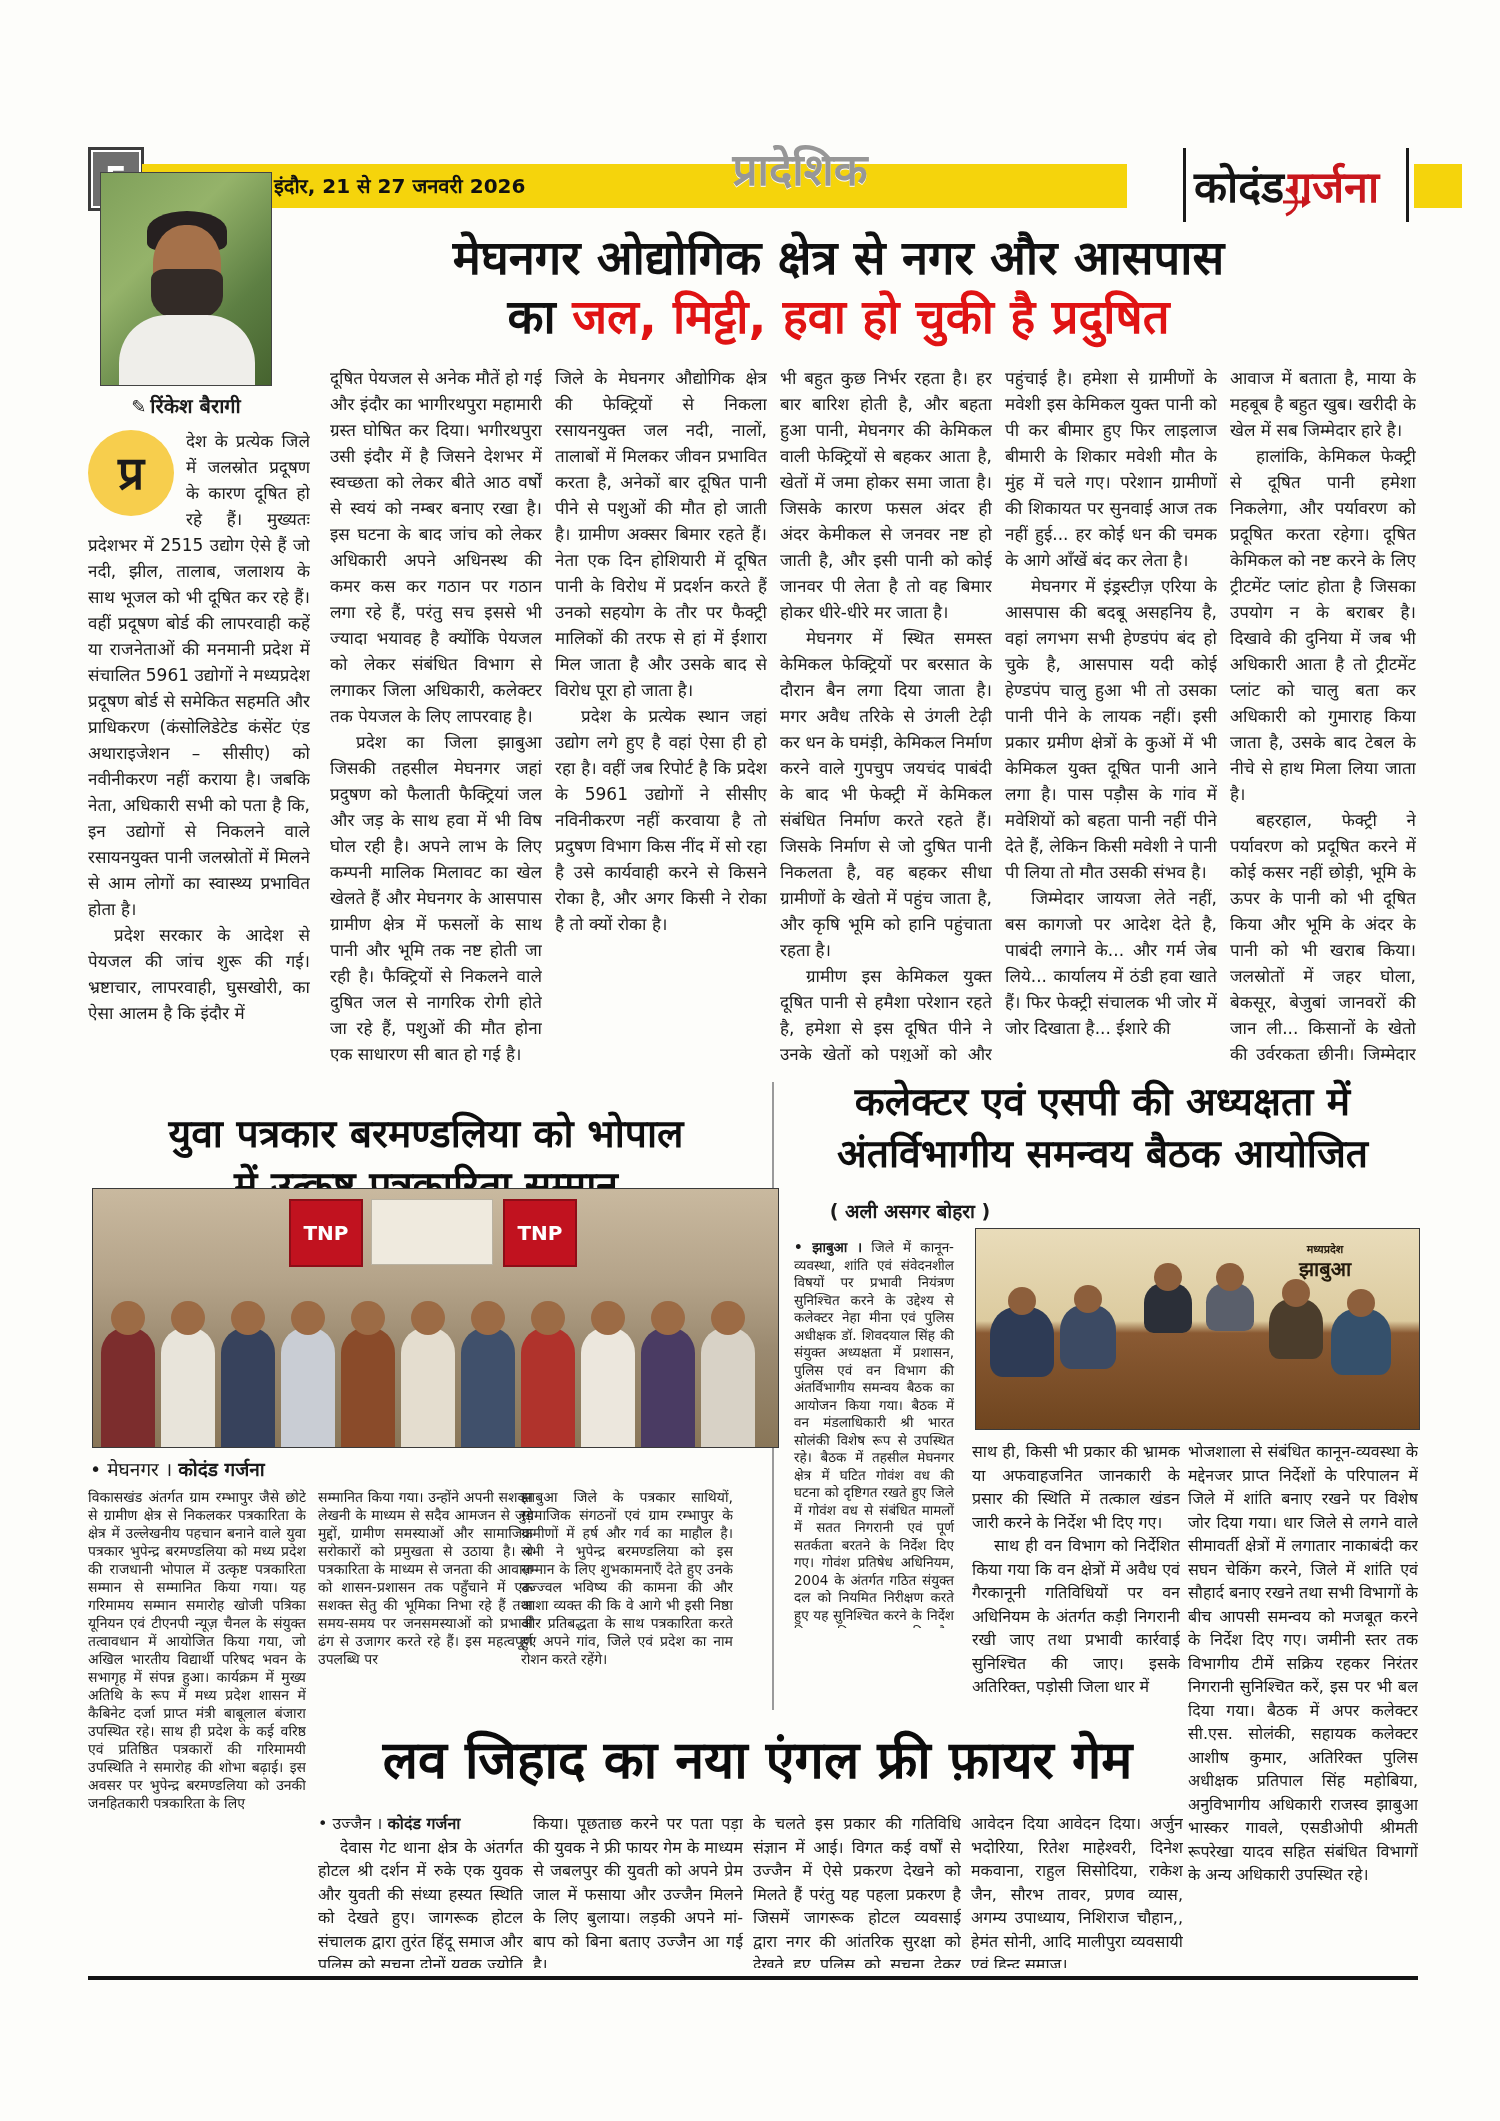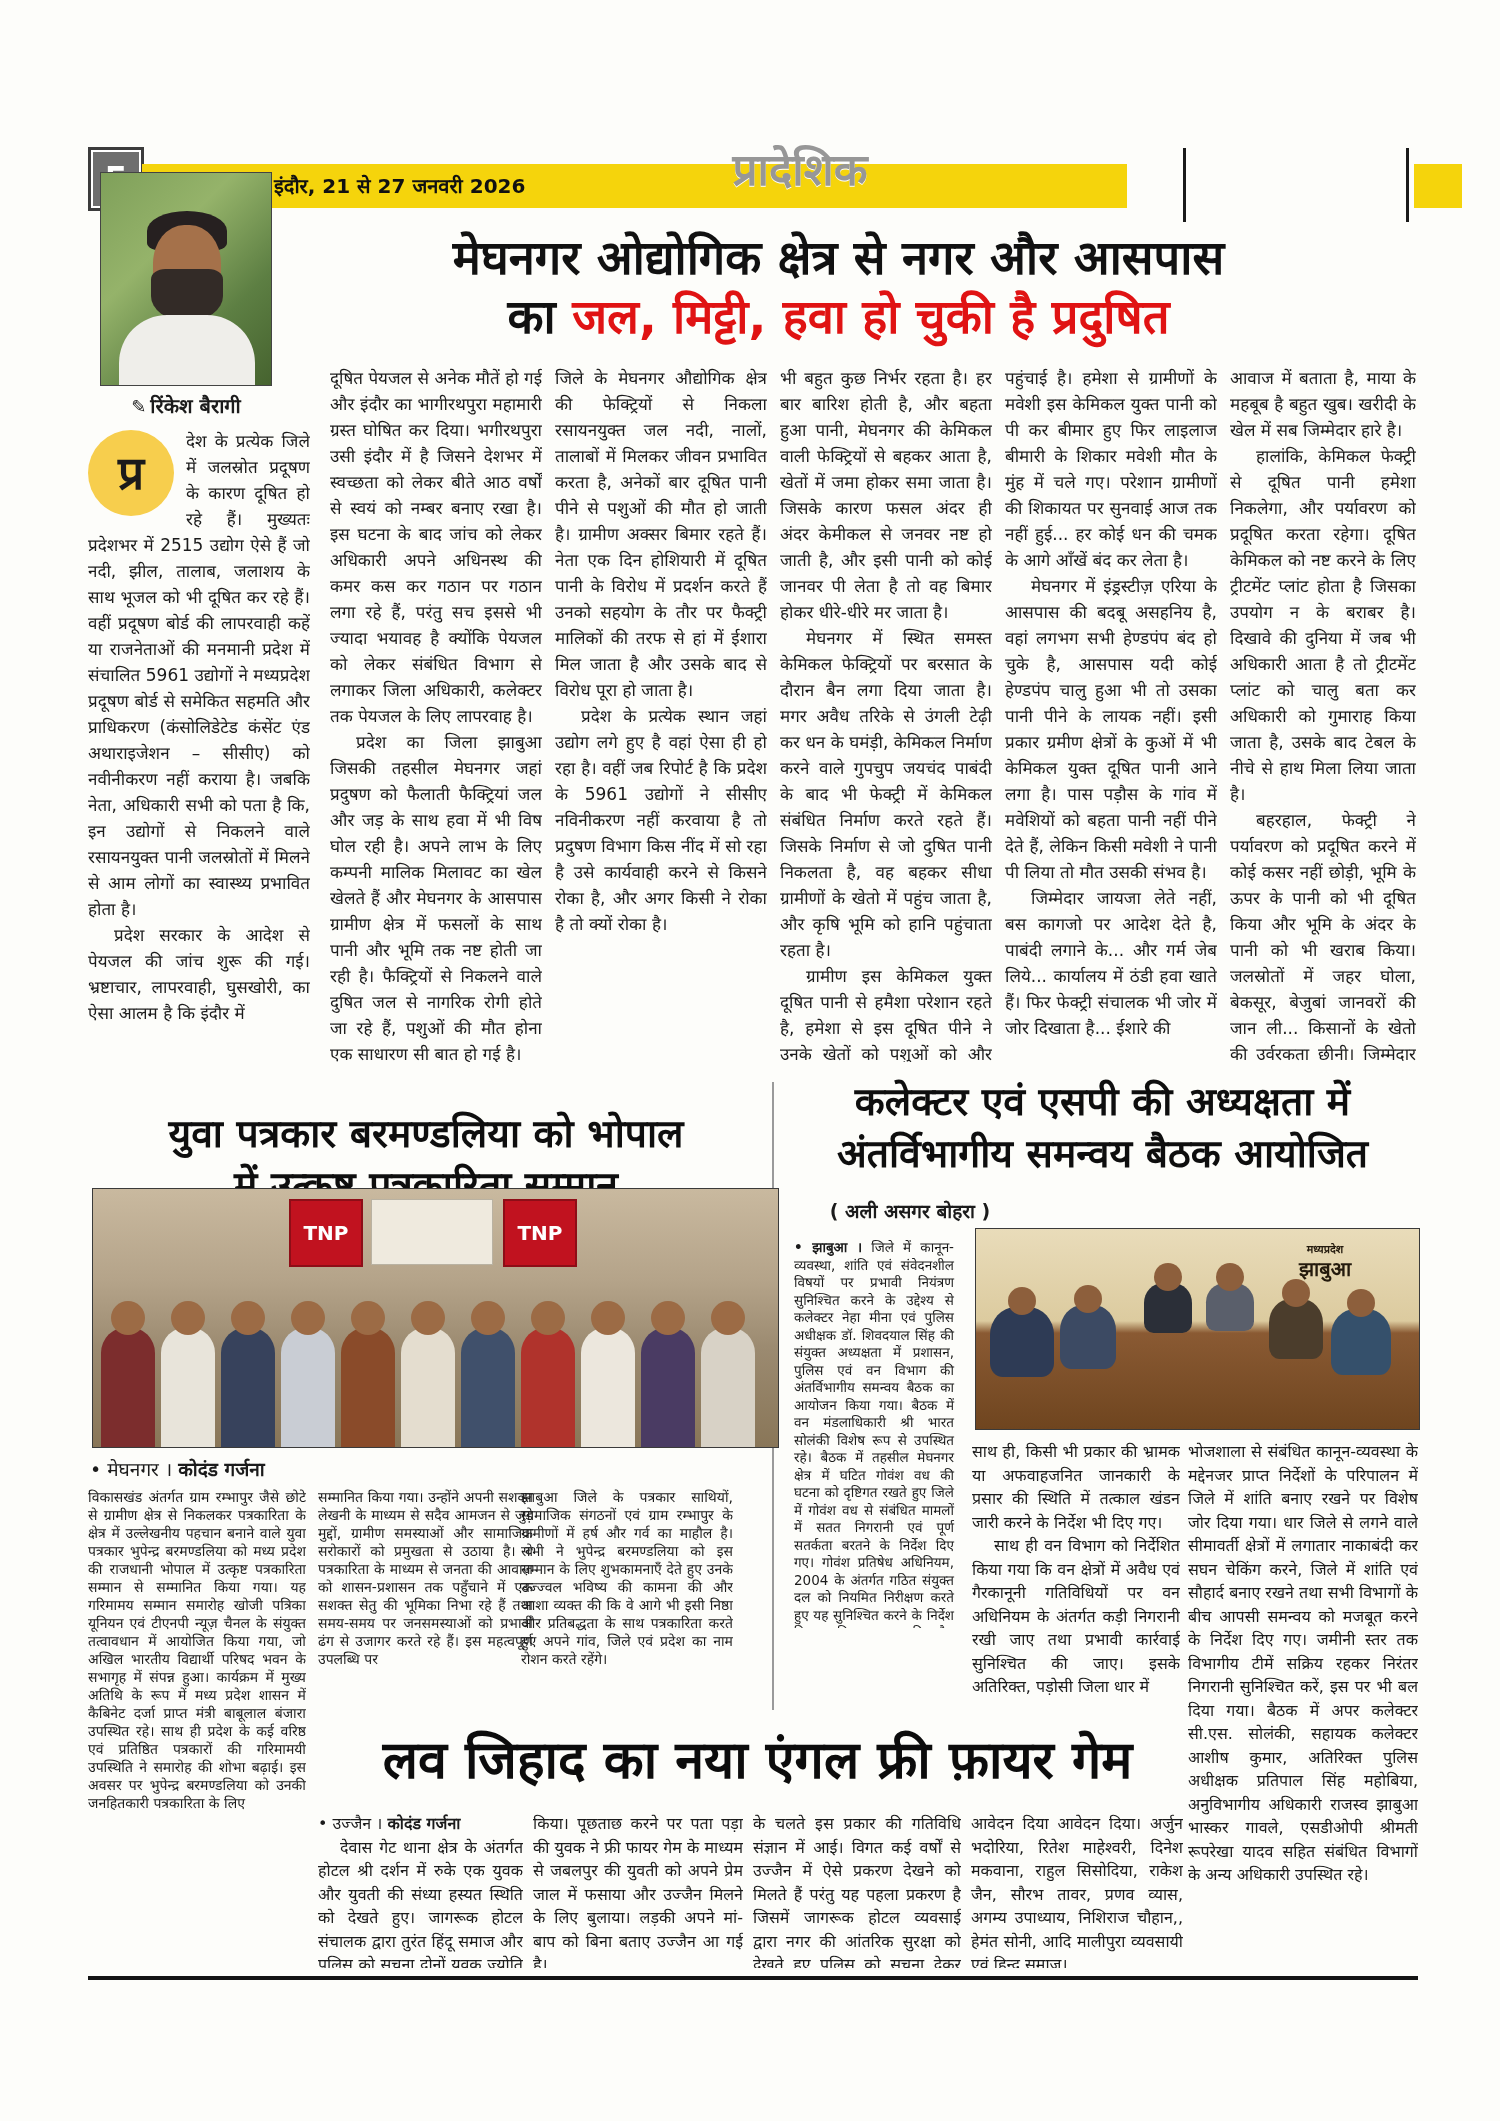--- a/index.html
+++ b/index.html
@@ -77,20 +77,31 @@
 </head>
 <body>
 
 <div class="page">
 
   <div class="abs pagenum">5</div>
   <div class="abs yellowband" style="left:142px;top:164px;width:985px;height:44px;"></div>
   <div class="abs dateline">प्रति बुधवार ■ इंदौर, 21 से 27 जनवरी 2026</div>
   <div class="abs section-label">प्रादेशिक</div>
   <div class="abs mastbar" style="left:1183px;top:148px;height:74px;"></div>
+  <div class="abs masthead">
+    <span class="mast-black">कोदंड</span>
+    <span class="mast-red">
+      <svg class="mast-arrow" width="30" height="30" viewBox="0 0 30 30">
+        <path d="M4 2 C 18 8, 18 22, 4 28" stroke="#c8171d" stroke-width="3" fill="none"></path>
+        <line x1="1" y1="15" x2="24" y2="15" stroke="#c8171d" stroke-width="3"></line>
+        <path d="M29 15 l-9 -6 v12 z" fill="#c8171d"></path>
+      </svg>
+      <span>गर्जना</span>
+    </span>
+  </div>
   <div class="abs mastbar" style="left:1406px;top:148px;height:74px;"></div>
   <div class="abs yellowband" style="left:1414px;top:164px;width:48px;height:44px;"></div>
 
   <div class="abs lead-headline">
     <div>मेघनगर ओद्योगिक क्षेत्र से नगर और आसपास</div>
     <div>
       <span>का</span>
       <span class="hl-red">जल, मिट्टी, हवा हो चुकी है प्रदुषित</span>
     </div>
   </div>

